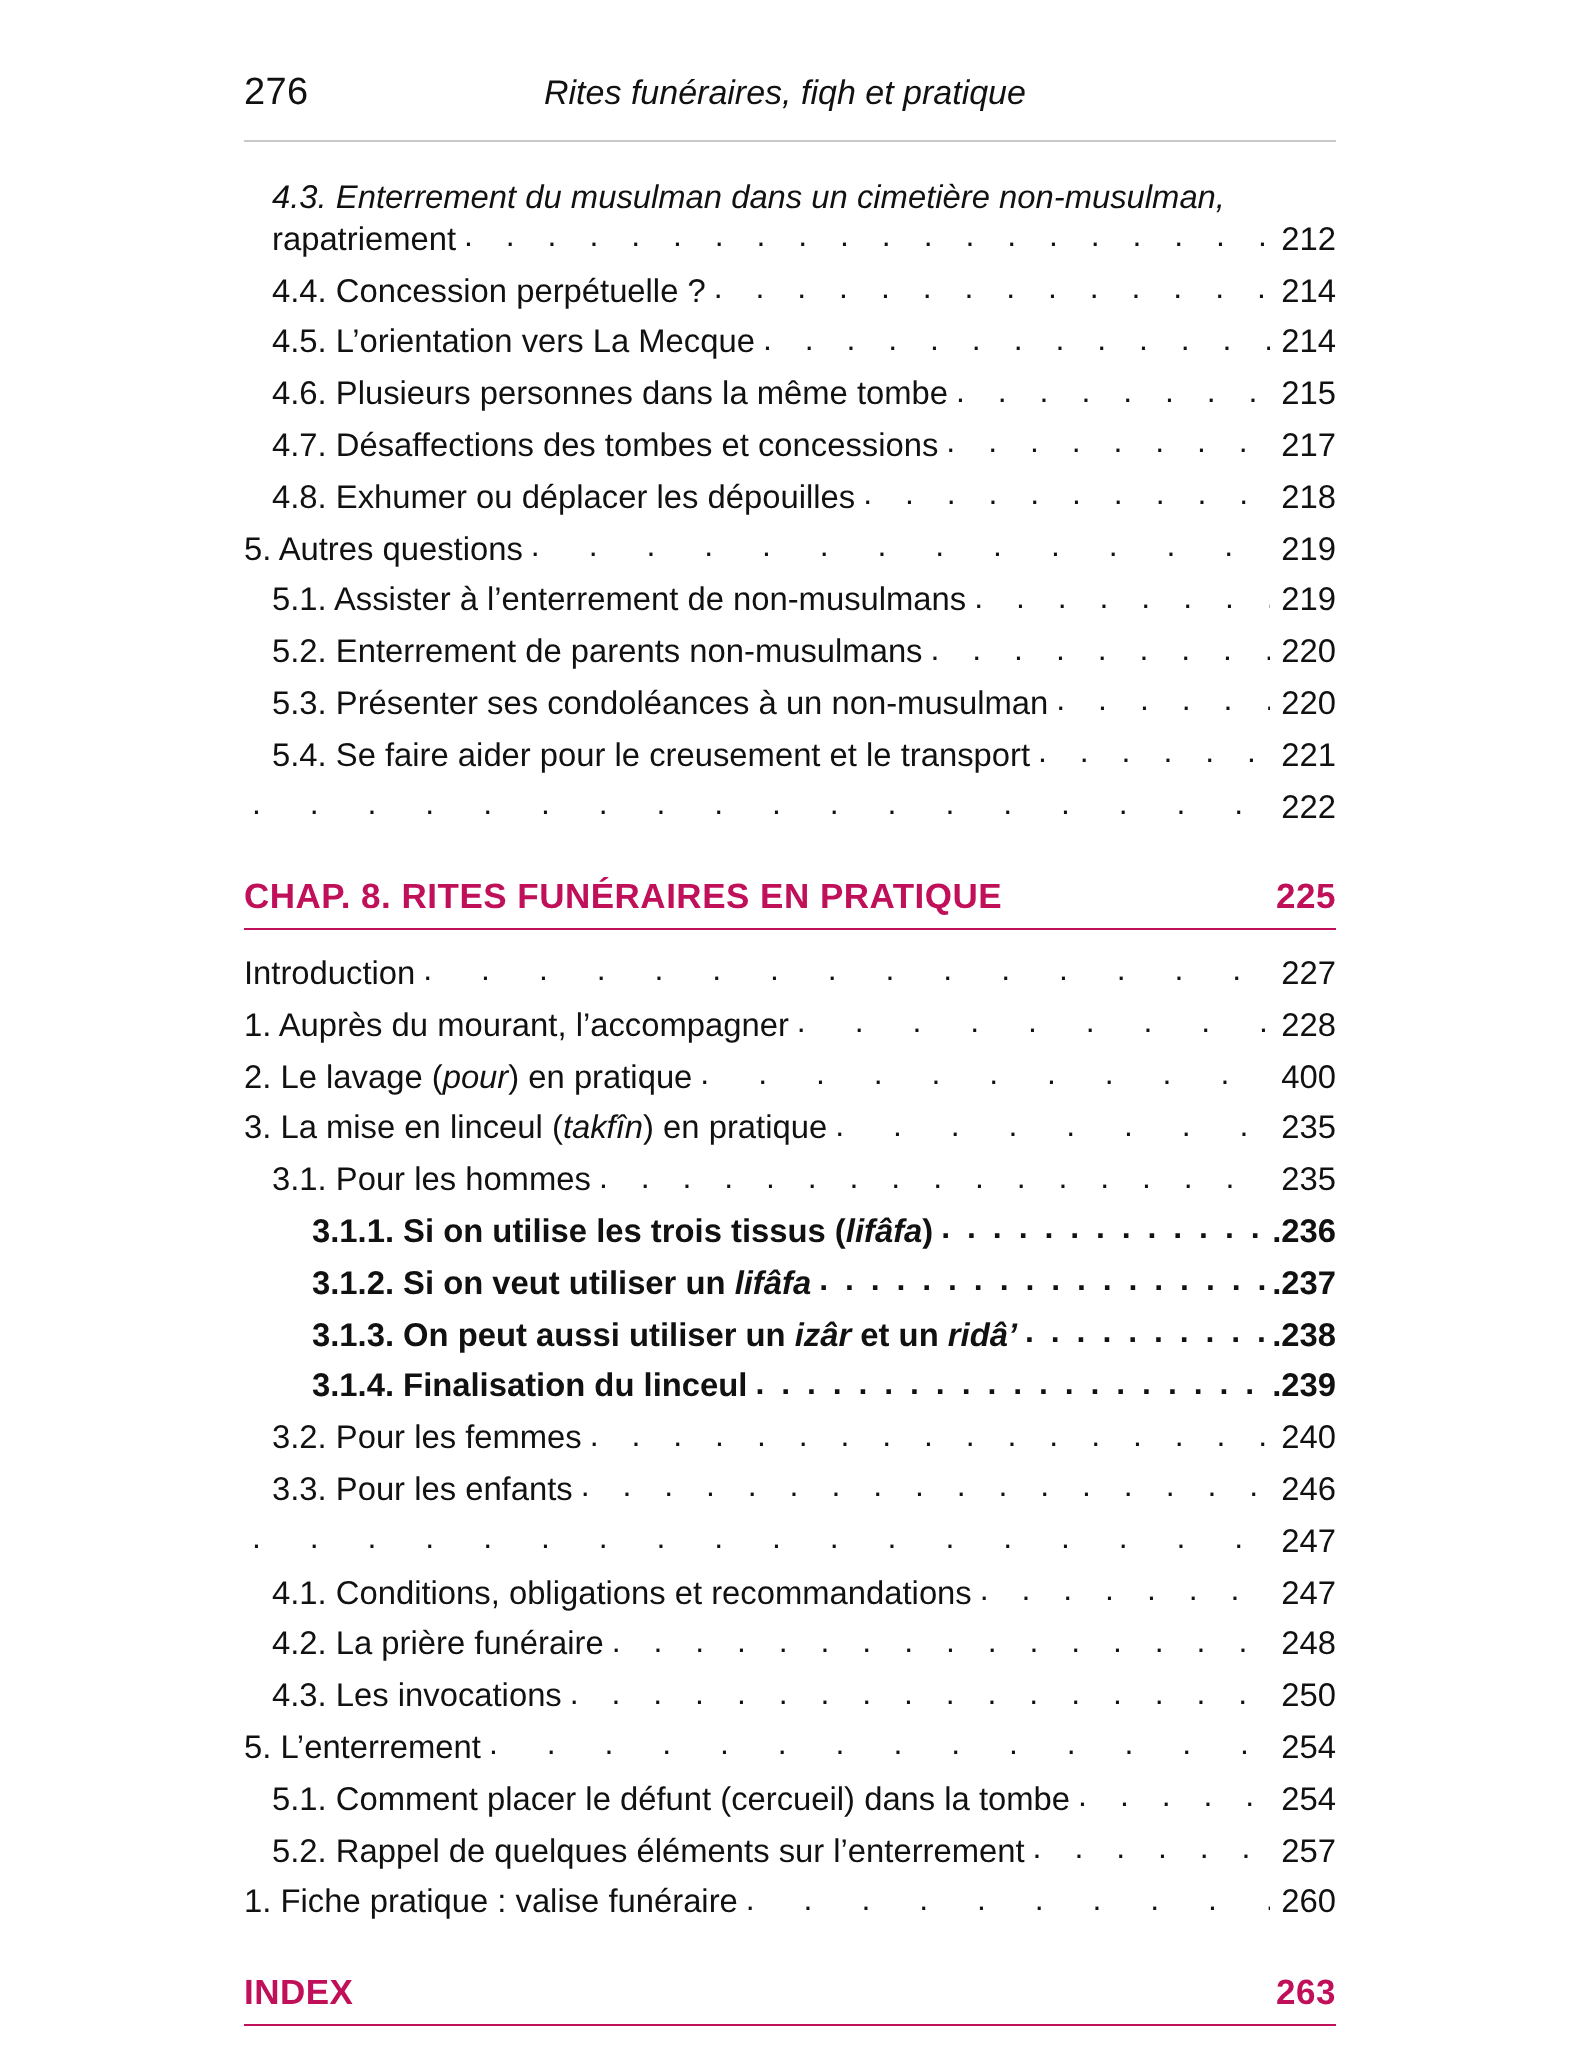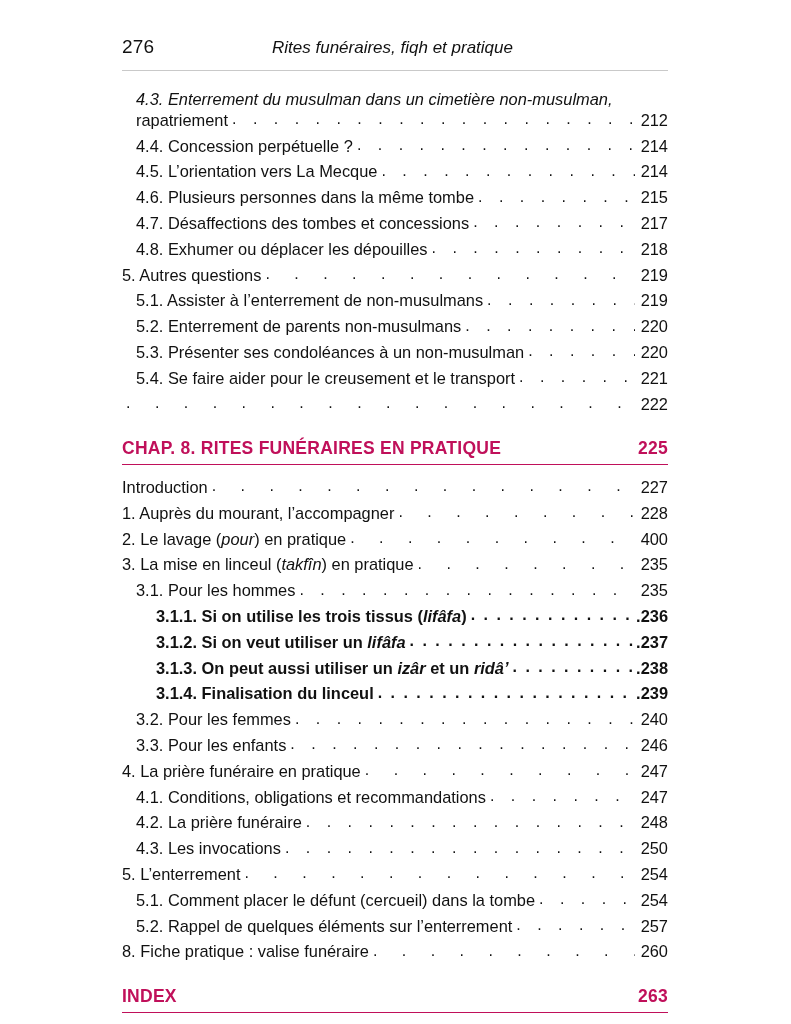--- a/index.html
+++ b/index.html
@@ -261,21 +261,20 @@
         <span class="label">3.2. Pour les femmes</span>
         <span class="leader">. . . . . . . . . . . . . . . . . . . . . . . . . . . . . . . . . . . . . . . . . . . . . . . . . . . . . . . . . . . . </span>
         <span class="pageno">240</span>
       </div>
       <div class="entry lvl2">
         <span class="label">3.3. Pour les enfants</span>
         <span class="leader">. . . . . . . . . . . . . . . . . . . . . . . . . . . . . . . . . . . . . . . . . . . . . . . . . . . . . . . . . . . . </span>
         <span class="pageno">246</span>
       </div>
       <div class="entry lvl1">
-        <span class="label">4. La prière funéraire en pratique</span>
         <span class="leader">. . . . . . . . . . . . . . . . . . . . . . . . . . . . . . . . . . . . . . . . . . . . . . . . . . . . . . . . . . . . </span>
         <span class="pageno">247</span>
       </div>
       <div class="entry lvl2">
         <span class="label">4.1. Conditions, obligations et recommandations</span>
         <span class="leader">. . . . . . . . . . . . . . . . . . . . . . . . . . . . . . . . . . . . . . . . . . . . . . . . . . . . . . . . . . . . </span>
         <span class="pageno">247</span>
       </div>
       <div class="entry lvl2">
         <span class="label">4.2. La prière funéraire</span>
@@ -296,21 +295,21 @@
         <span class="label">5.1. Comment placer le défunt (cercueil) dans la tombe</span>
         <span class="leader">. . . . . . . . . . . . . . . . . . . . . . . . . . . . . . . . . . . . . . . . . . . . . . . . . . . . . . . . . . . . </span>
         <span class="pageno">254</span>
       </div>
       <div class="entry lvl2">
         <span class="label">5.2. Rappel de quelques éléments sur l’enterrement</span>
         <span class="leader">. . . . . . . . . . . . . . . . . . . . . . . . . . . . . . . . . . . . . . . . . . . . . . . . . . . . . . . . . . . . </span>
         <span class="pageno">257</span>
       </div>
       <div class="entry lvl1">
-        <span class="label">8. Fiche pratique : valise funéraire</span>
+        <span class="label">1. Fiche pratique : valise funéraire</span>
         <span class="leader">. . . . . . . . . . . . . . . . . . . . . . . . . . . . . . . . . . . . . . . . . . . . . . . . . . . . . . . . . . . . </span>
         <span class="pageno">260</span>
       </div>
       <div class="chap-head spaced-top">
         <span class="label">INDEX</span>
         <span class="pageno">263</span>
       </div>
     </div>
 
 </div>

